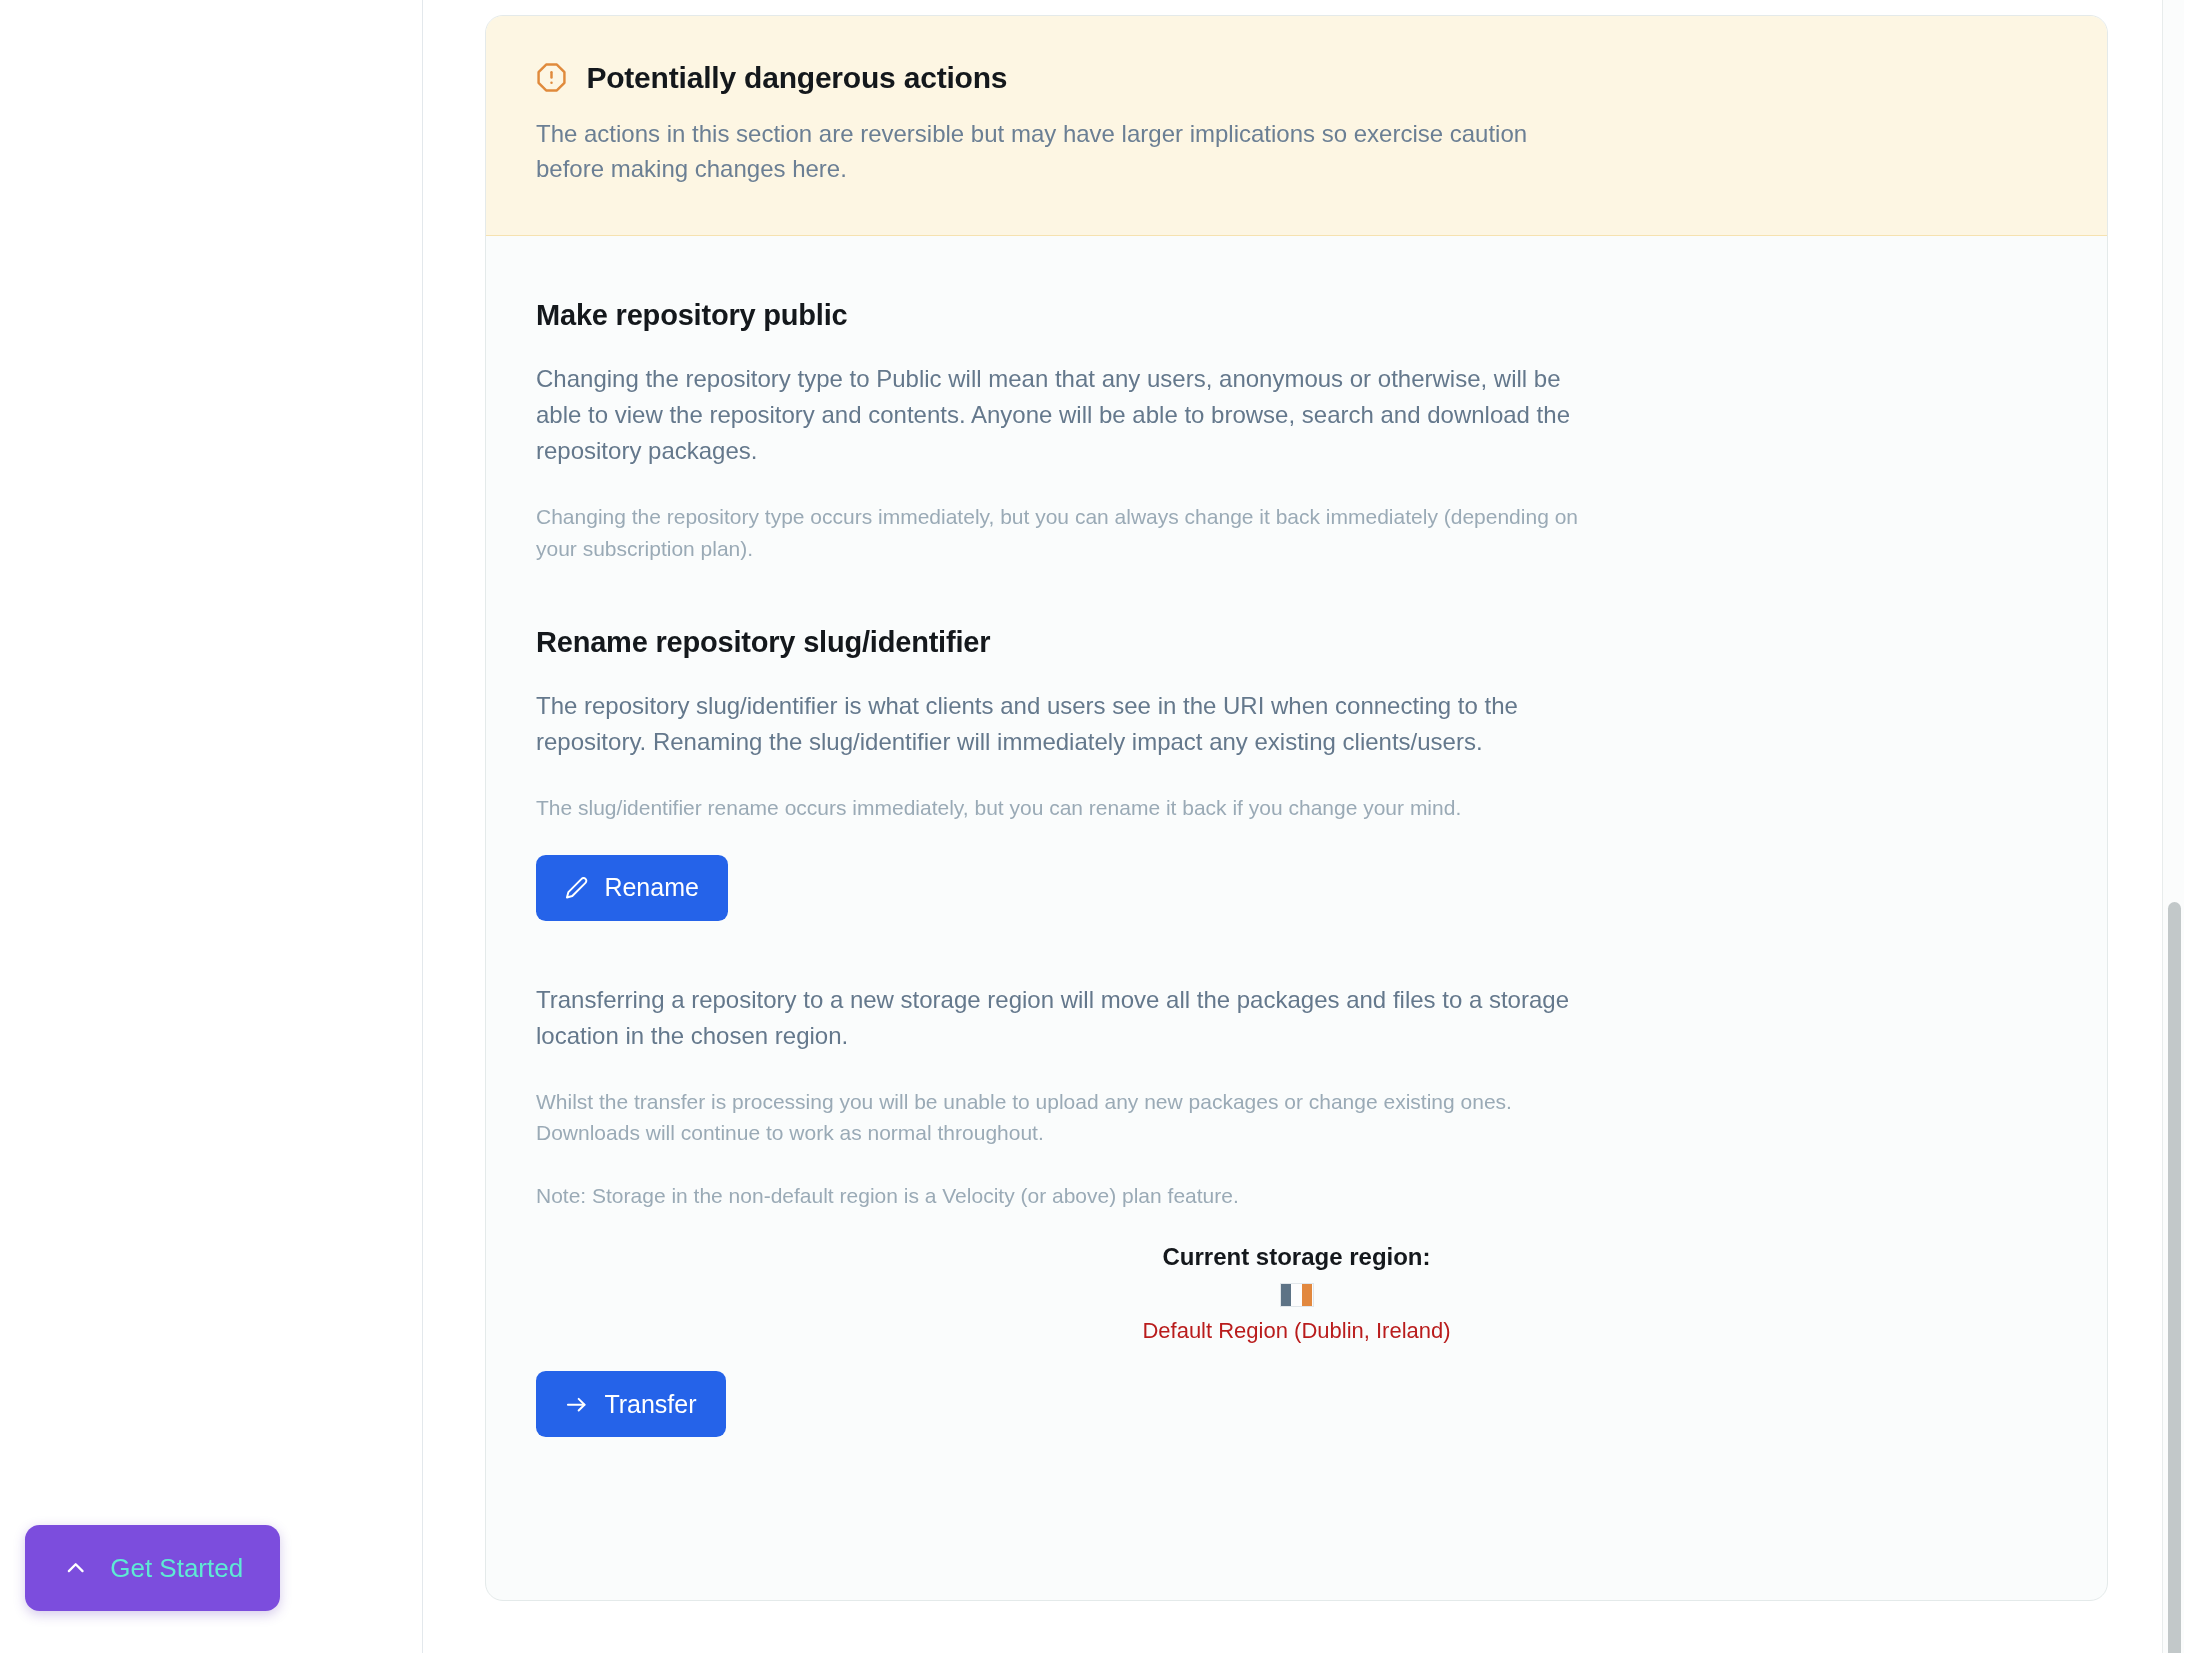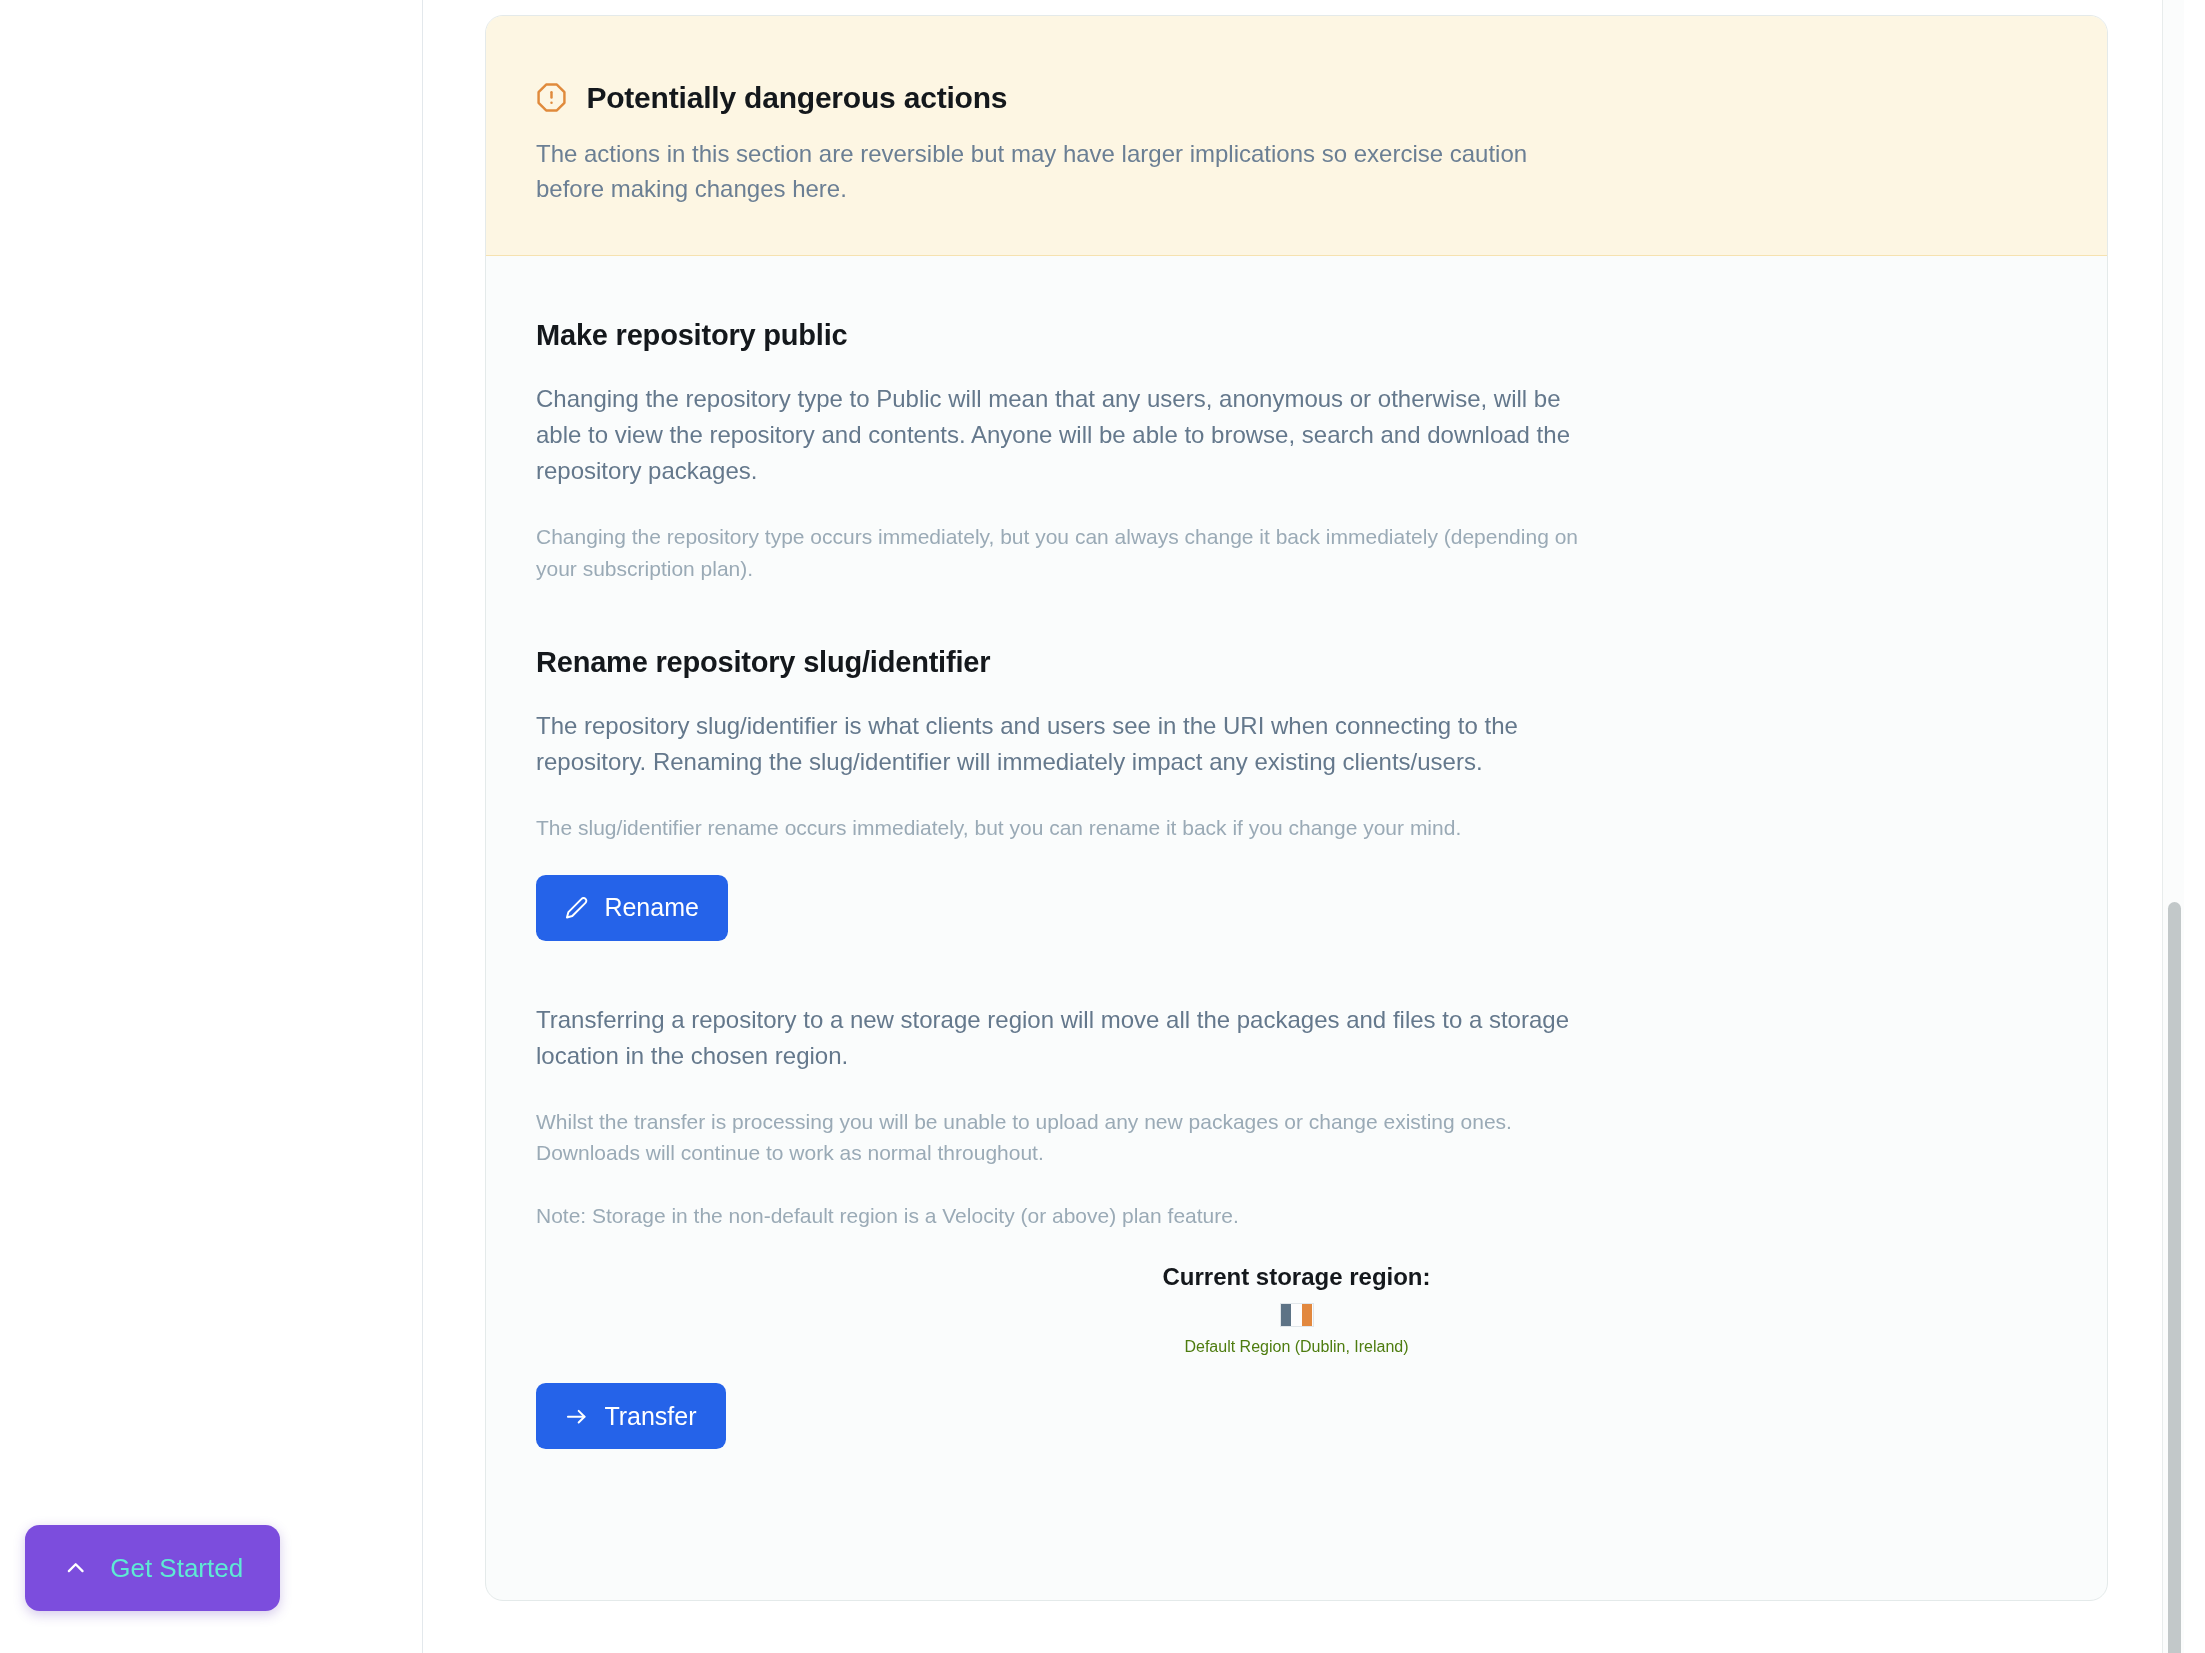--- a/index.html
+++ b/index.html
@@ -72,21 +72,20 @@
 
   #danger-banner {
     background: #fdf6e3;
     border-bottom: 1.6px solid #f6e2b0;
     padding: 45px 50px 48px 50px;
   }
   #danger-banner-title-row {
     display: flex;
     align-items: center;
     gap: 19.4px;
-    margin-top: 20px;
   }
   #danger-banner-title {
     font-size: 30px;
     font-weight: bold;
     color: #14181c;
     letter-spacing: -0.2px;
   }
   #danger-banner-desc {
     margin-top: 21px;
     font-size: 24px;
@@ -159,22 +158,22 @@
     height: 24px;
     border: 0.8px solid #e1e6ea;
     overflow: hidden;
     flex: none;
   }
   .region-flag i { display: block; height: 100%; width: 33.34%; }
   .region-flag .f1 { background: #5d7386; }
   .region-flag .f2 { background: #fdfdfd; }
   .region-flag .f3 { background: #e2883e; }
   .region-value {
-    font-size: 16px;
-    color: #4d7c0f;
+    font-size: 22px;
+    color: #b91c1c;
   }
 
   
   #page-scrollbar {
     position: absolute;
     right: 0; top: 0;
     width: 22px;
     height: 1653px;
     background: #fbfcfc;
     border-left: 0.8px solid #e8ecec;

